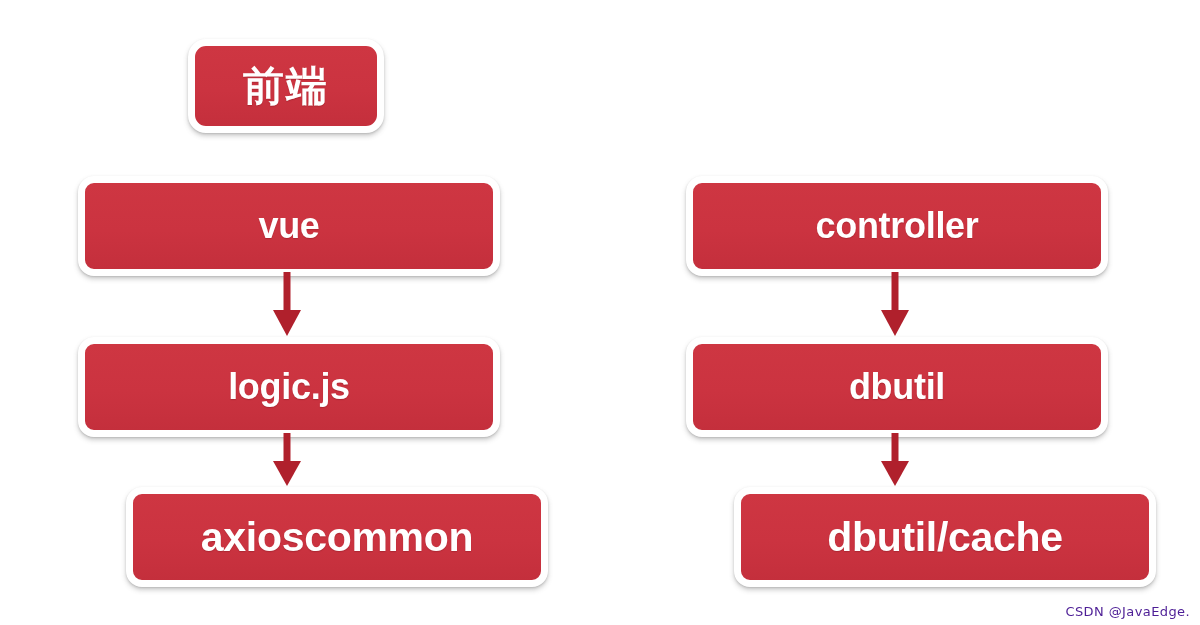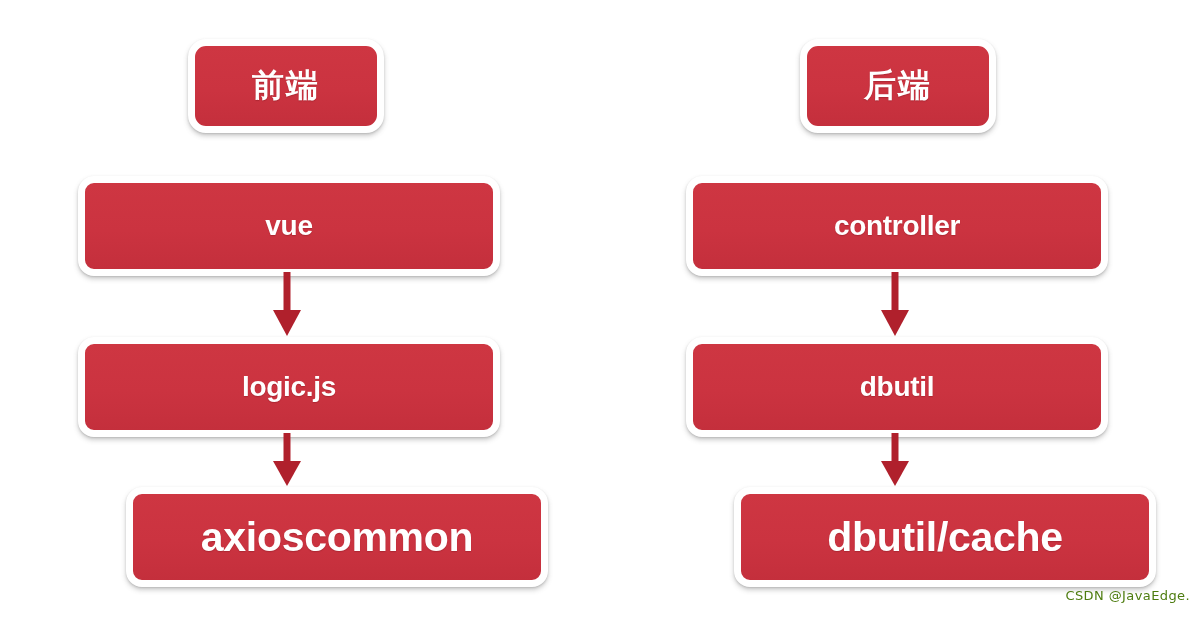--- a/index.html
+++ b/index.html
@@ -43,33 +43,33 @@
     white-space: nowrap;
   }
 
   
   .header-pill {
     width: 196px;
     height: 94px;
     border-radius: 18px;
   }
   .header-pill .node-label {
-    font-size: 32px;
+    font-size: 41px;
     font-family: Liberation Serif, serif;
     letter-spacing: 2px;
   }
   #pill-left  { left: 188px; top: 39px; }
   #pill-right { left: 800px; top: 39px; }
 
   
   .stage-box {
     width: 422px;
     height: 100px;
   }
-  .stage-box .node-label { font-size: 28px; }
+  .stage-box .node-label { font-size: 36px; }
   .stage-box.tall .node-label { font-size: 41px; }
 
   .col-left  { left: 78px; }
   .col-right { left: 686px; }
 
   .row-1 { top: 176px; }
   .row-2 { top: 337px; }
   .row-3 { top: 487px; margin-left: 48px; }
 
   
@@ -81,40 +81,37 @@
   .arrow svg { display: block; }
   #arrow-l1 { left: 270px; top: 272px; }
   #arrow-l2 { left: 270px; top: 433px; }
   #arrow-r1 { left: 878px; top: 272px; }
   #arrow-r2 { left: 878px; top: 433px; }
 
   
   #watermark {
     position: absolute;
     right: 10px;
-    bottom: 22px;
+    bottom: 6px;
     font-size: 13px;
-    color: #4d7c0f;
+    color: #4c1d95;
     font-family: "DejaVu Sans", "Liberation Sans", sans-serif;
     letter-spacing: 0.4px;
     white-space: nowrap;
   }
 </style>
 </head>
 <body>
 
 <div id="canvas">
 
   <div class="node header-pill" id="pill-left">
     <span class="node-label">前端</span>
   </div>
 
-  <div class="node header-pill" id="pill-right">
-    <span class="node-label">后端</span>
-  </div>
 
   <div class="node stage-box col-left row-1">
     <span class="node-label">vue</span>
   </div>
 
   <div class="arrow" id="arrow-l1">
     <svg width="34" height="66" viewBox="0 0 34 66" aria-hidden="true">
       <line x1="17" y1="0" x2="17" y2="46" stroke="#b0202c" stroke-width="7"></line>
       <polygon points="17,64 3,38 31,38" fill="#b0202c"></polygon>
     </svg>

